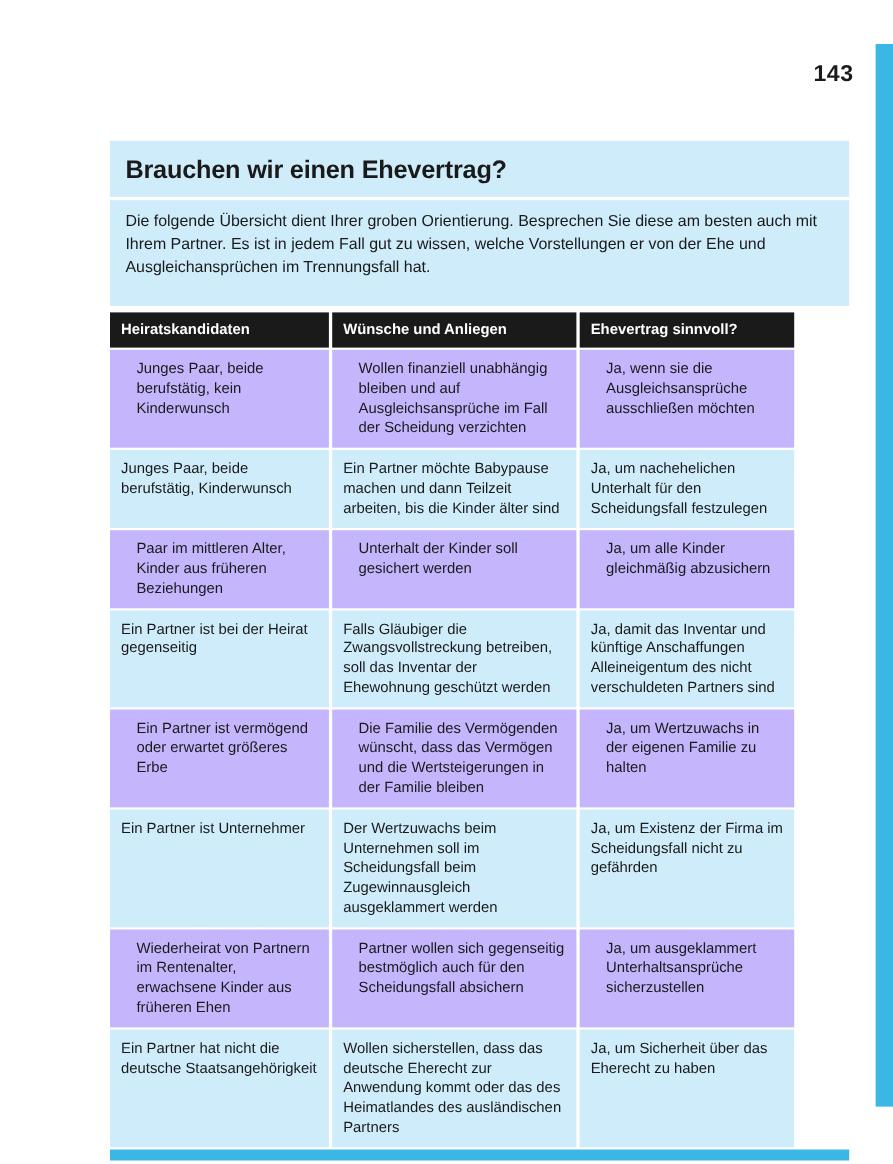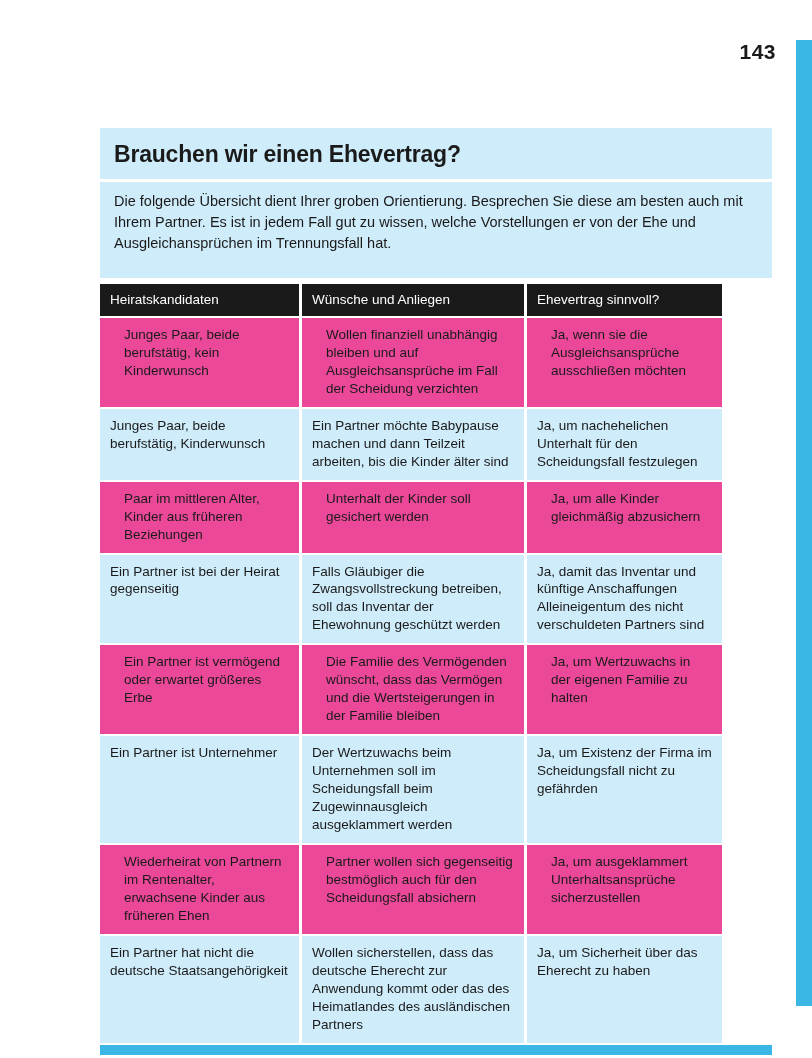--- a/index.html
+++ b/index.html
@@ -11,21 +11,21 @@
   }
   .page {
     position: relative;
     width: 812px;
     height: 1058px;
     background: #ffffff;
     overflow: hidden;
   }
   .page-number {
     position: absolute;
-    top: 40px;
+    top: 56px;
     right: 36px;
     font-size: 21px;
     font-weight: bold;
     letter-spacing: 0.5px;
   }
   .edge-bar {
     position: absolute;
     top: 40px;
     right: 0;
     width: 16px;
@@ -69,26 +69,26 @@
   .grid .row { display: contents; }
   .cell {
     padding: 8px 10px 9px 10px;
     font-size: 13.5px;
     line-height: 1.33;
     hyphens: auto;
   }
   .head .cell {
     background: #1a1a1a;
     color: #ffffff;
-    font-weight: normal;
+    font-weight: bold;
     font-size: 13.5px;
     padding-top: 7px;
     padding-bottom: 7px;
   }
-  .row.gray .cell { background: #ec4899; padding-left: 24px; }
+  .row.gray .cell { background: #c4b5fd; padding-left: 24px; }
   .row.blue .cell { background: #cfecfa; }
   .bottom-bar {
     margin-top: 2px;
     height: 10px;
     background: #3bb7e6;
   }
 </style>
 </head>
 <body>
 

